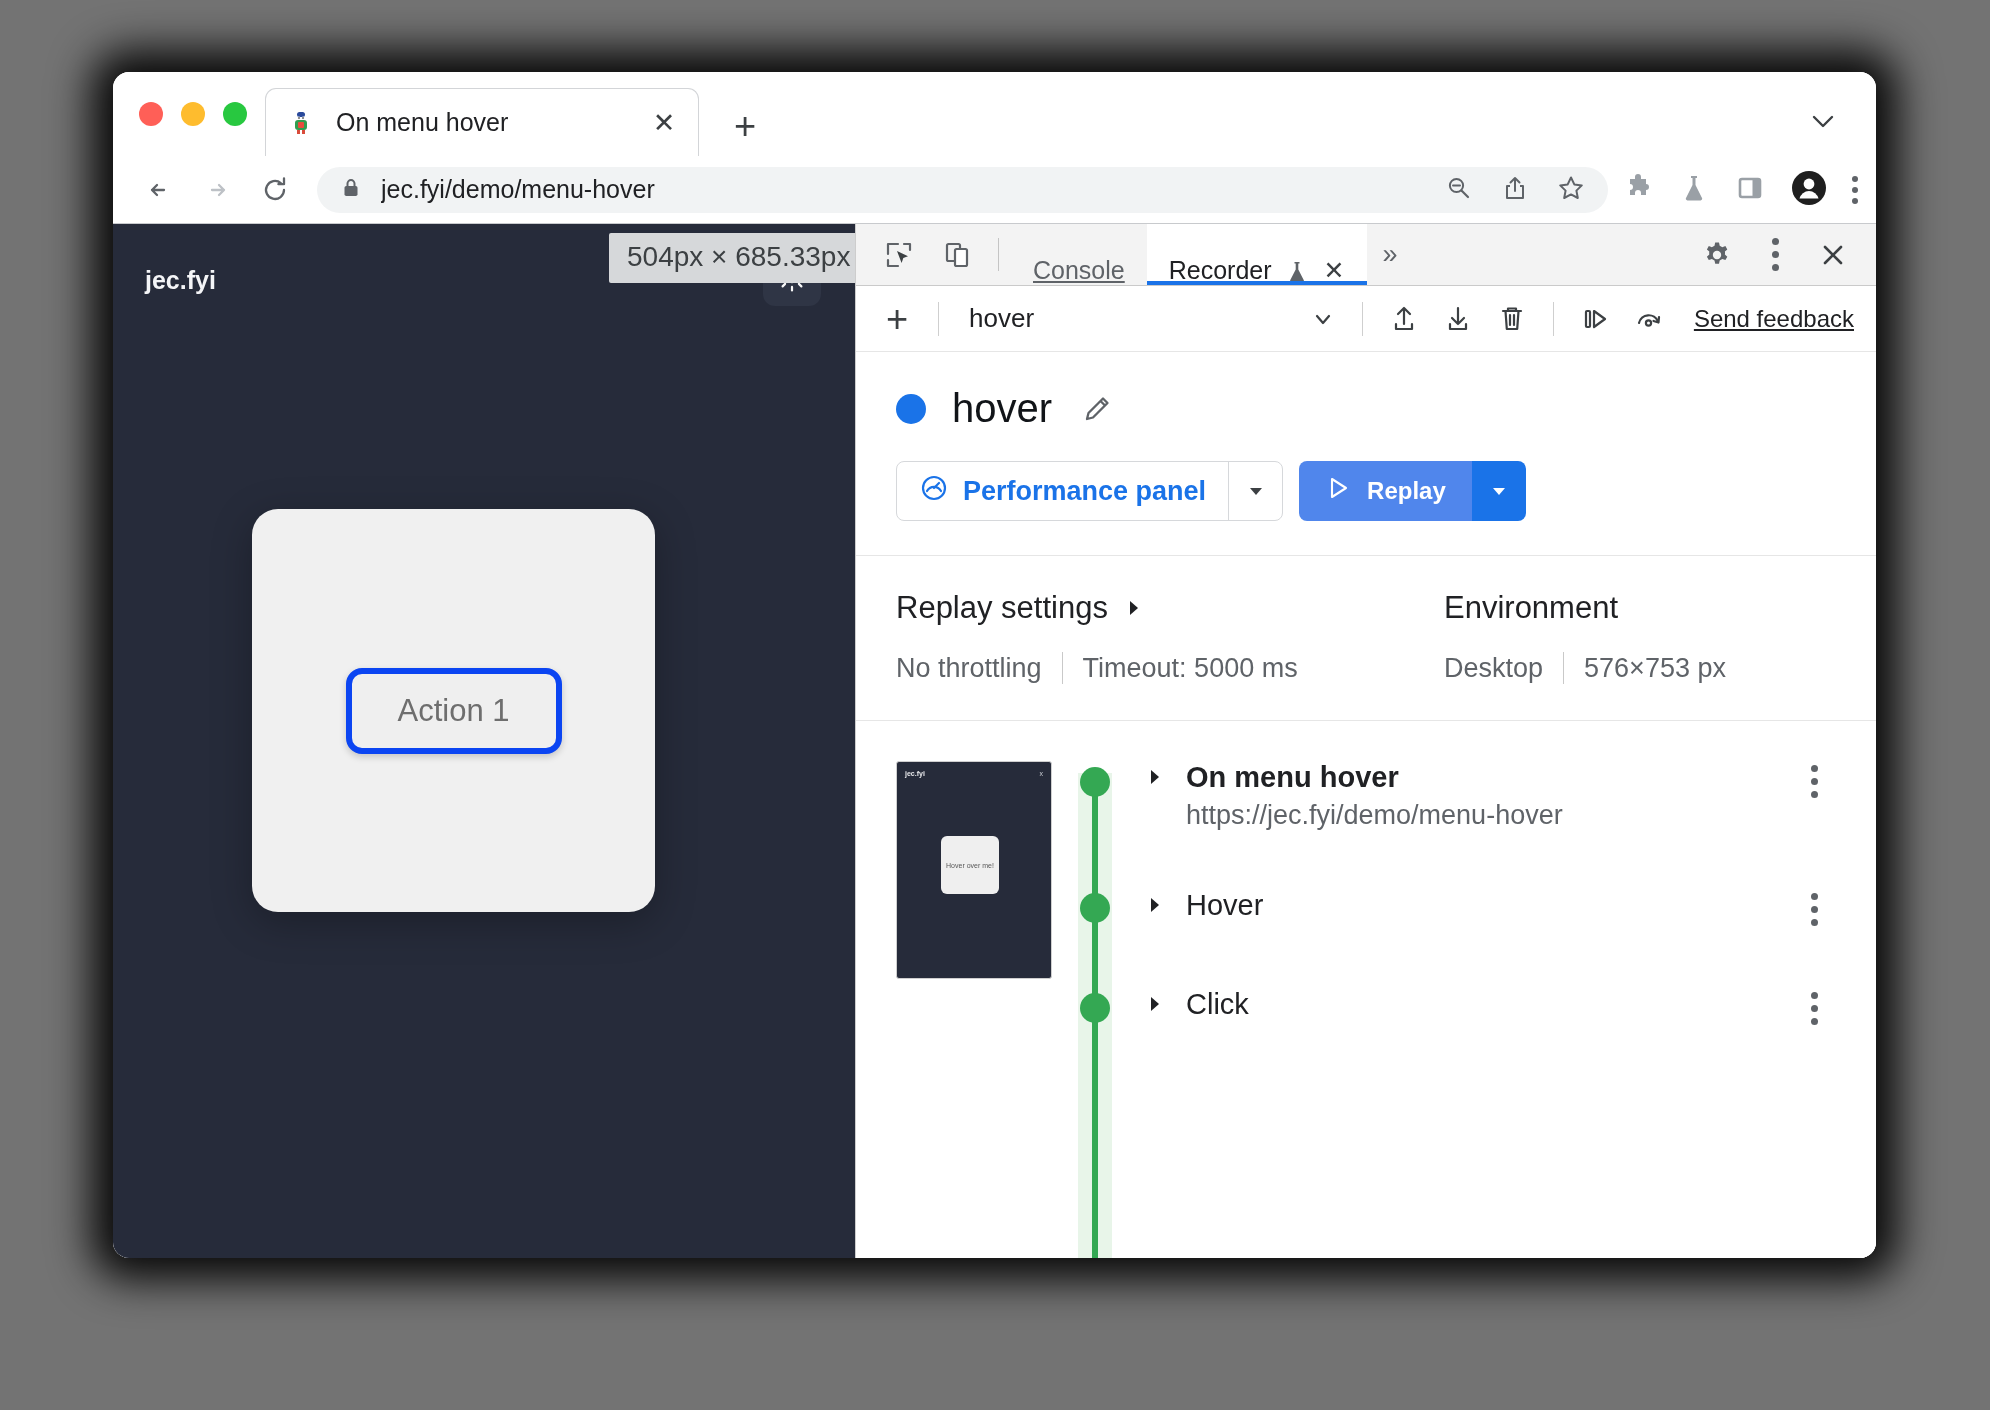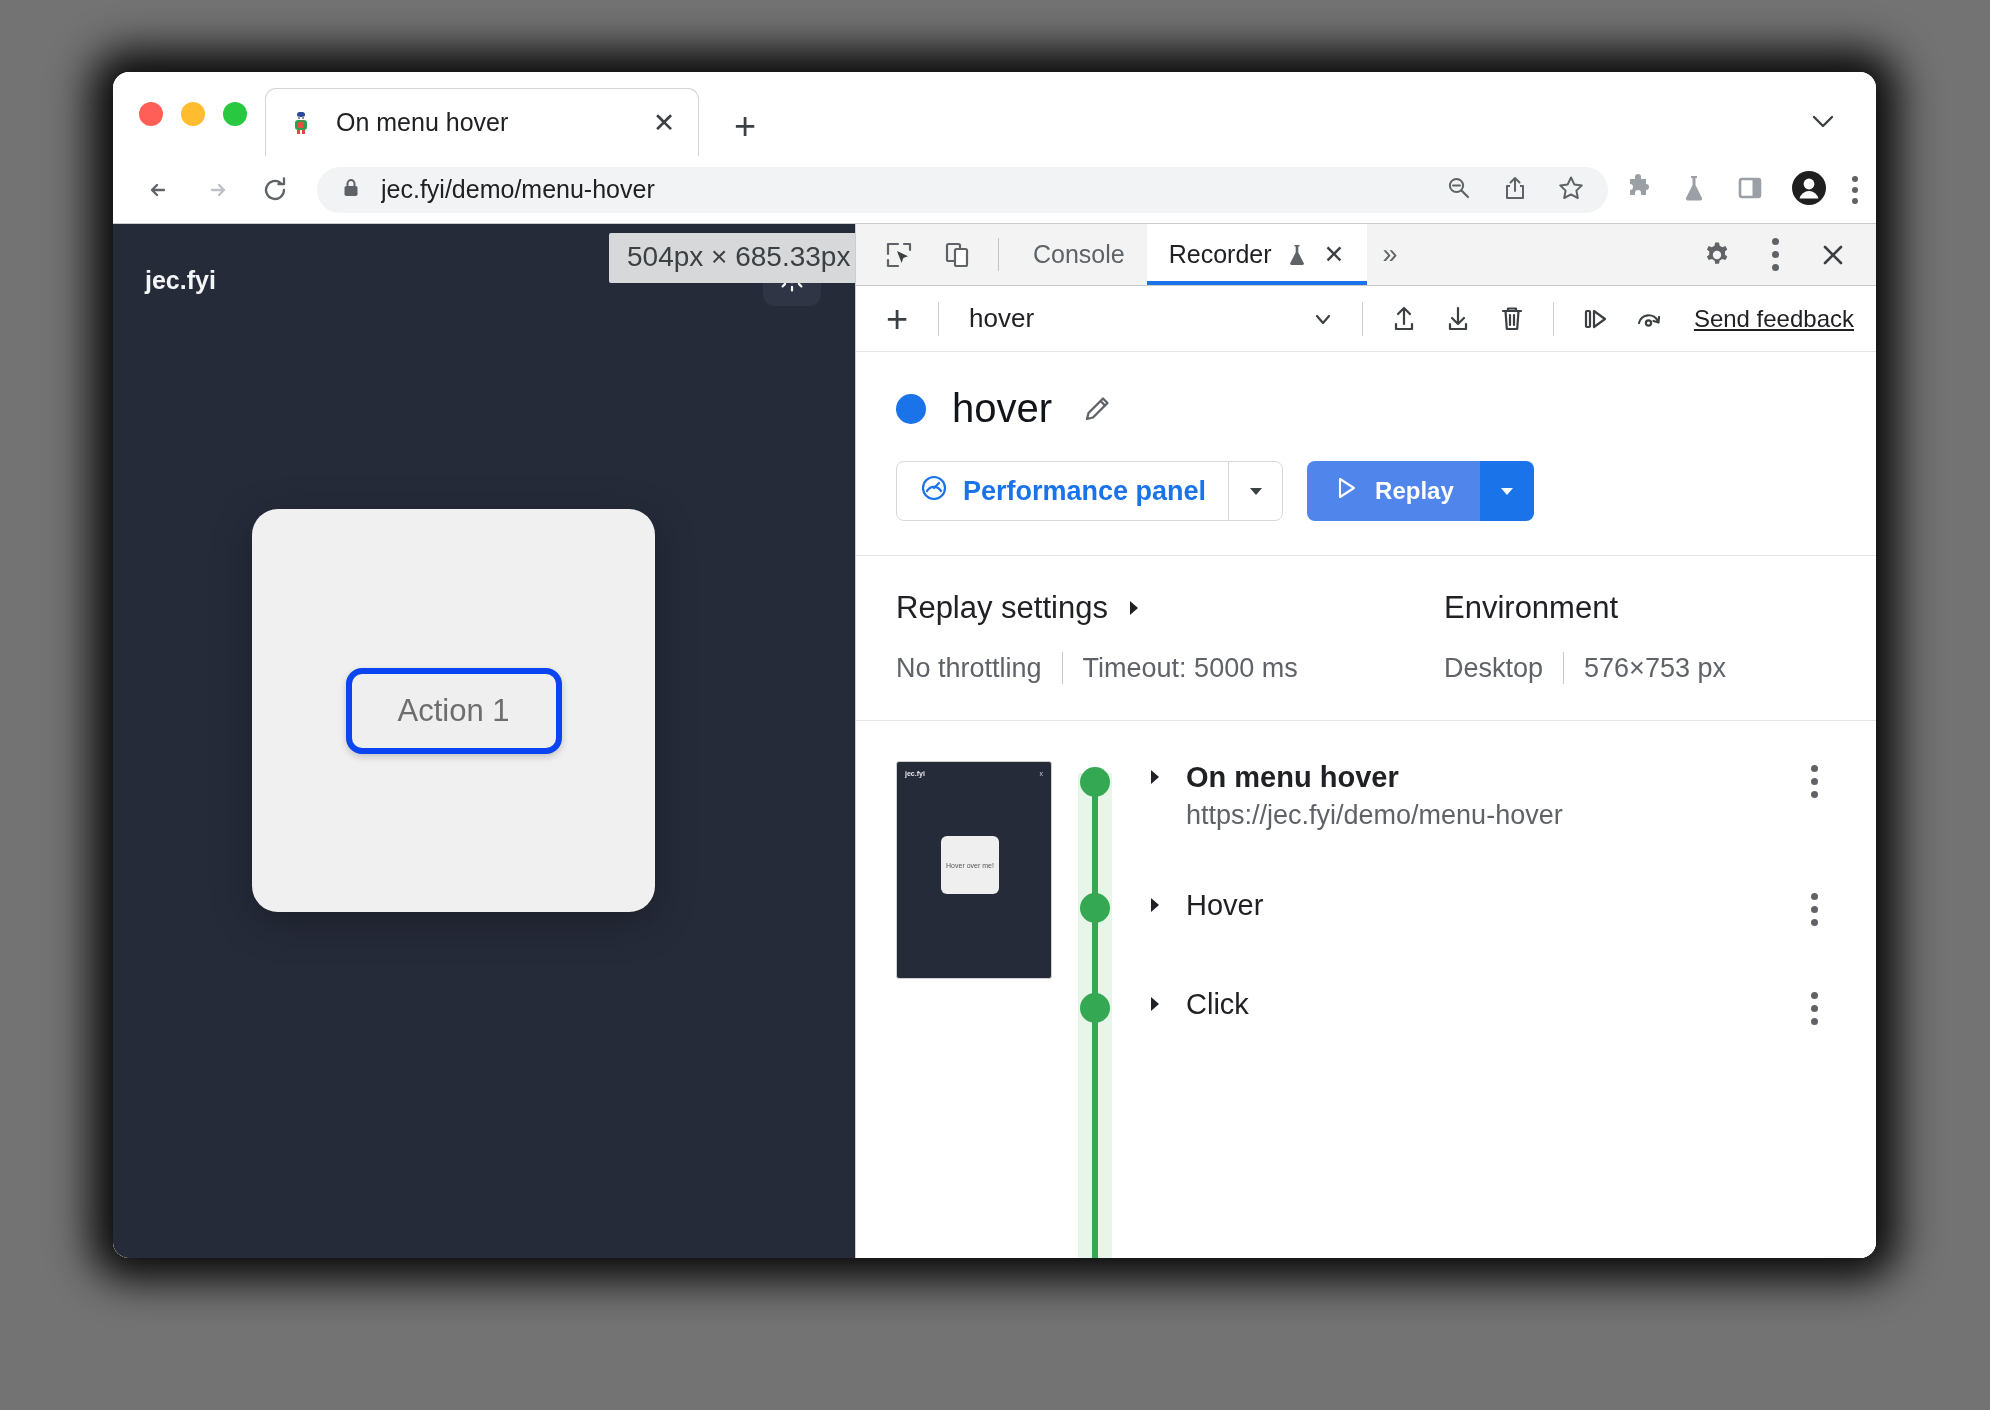--- a/index.html
+++ b/index.html
@@ -196,25 +196,26 @@
   }
   .dt-iconbtn {
     width: 58px;
     display: flex; align-items: center; justify-content: center;
   }
   .dt-sep {
     width: 1px; background: #c4c4c4;
     margin: 14px 12px;
   }
   .dt-tab {
-    display: flex; align-items: center;
+    display: flex; align-items: flex-end;
     padding: 0 22px;
     font-size: 25px;
     color: #5f6368;
     position: relative;
+    text-decoration: underline;
   }
   .dt-tab.active {
     color: #202124;
     background: #ffffff;
   }
   .dt-tab.active::after {
     content: "";
     position: absolute; left: 0; right: 0; bottom: 0;
     height: 4px; background: #1a73e8;
   }
@@ -265,21 +266,21 @@
   
   .rec-header {
     padding: 34px 40px 34px 40px;
     border-bottom: 1px solid #e6e6e6;
   }
   .rec-title-row { display: flex; align-items: center; gap: 26px; }
   .rec-bullet { width: 30px; height: 30px; border-radius: 50%; background: #1a73e8; }
   .rec-title { font-size: 40px; color: #111418; }
   .rec-pencil { display: flex; align-items: center; }
 
-  .rec-buttons { display: flex; align-items: flex-end; gap: 24px; margin-top: 30px; }
+  .rec-buttons { display: flex; align-items: flex-end; gap: 16px; margin-top: 30px; }
   .split-btn {
     display: flex; align-items: stretch;
     border: 1px solid #d6d8db;
     border-radius: 8px;
     height: 60px;
     overflow: hidden;
     background: #fff;
   }
   .split-btn .main {
     display: flex; align-items: center; gap: 14px;

